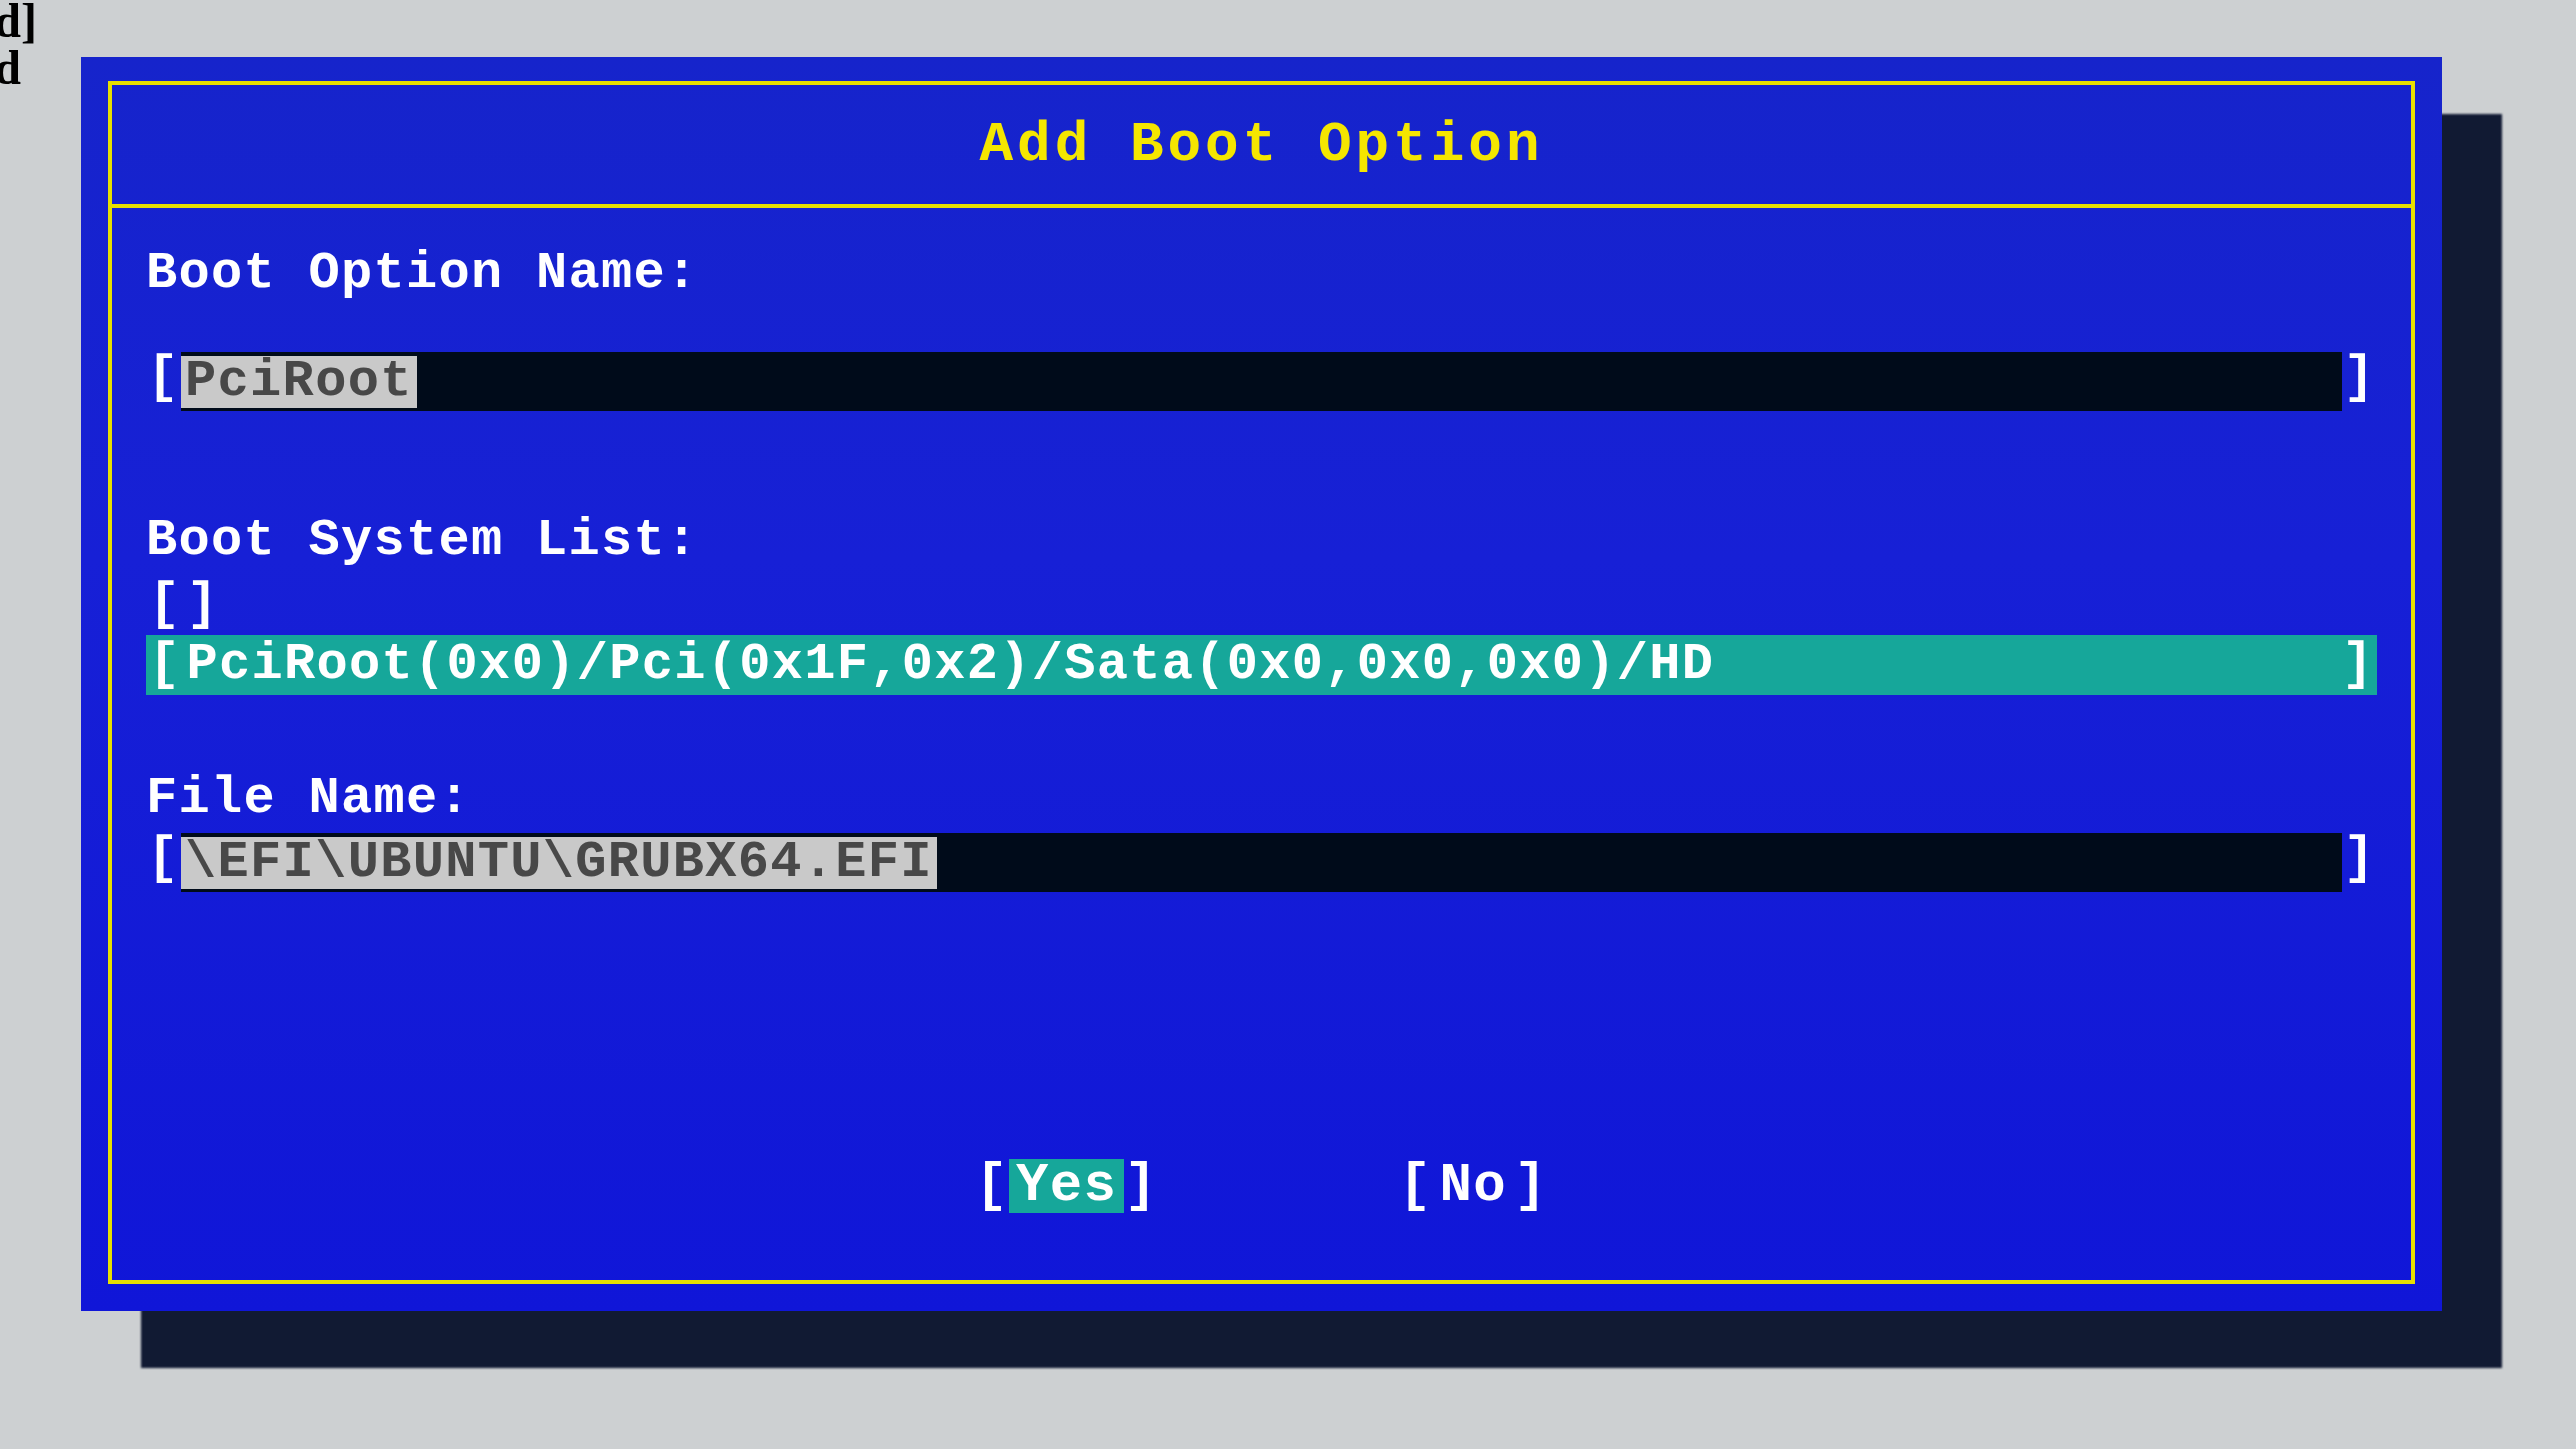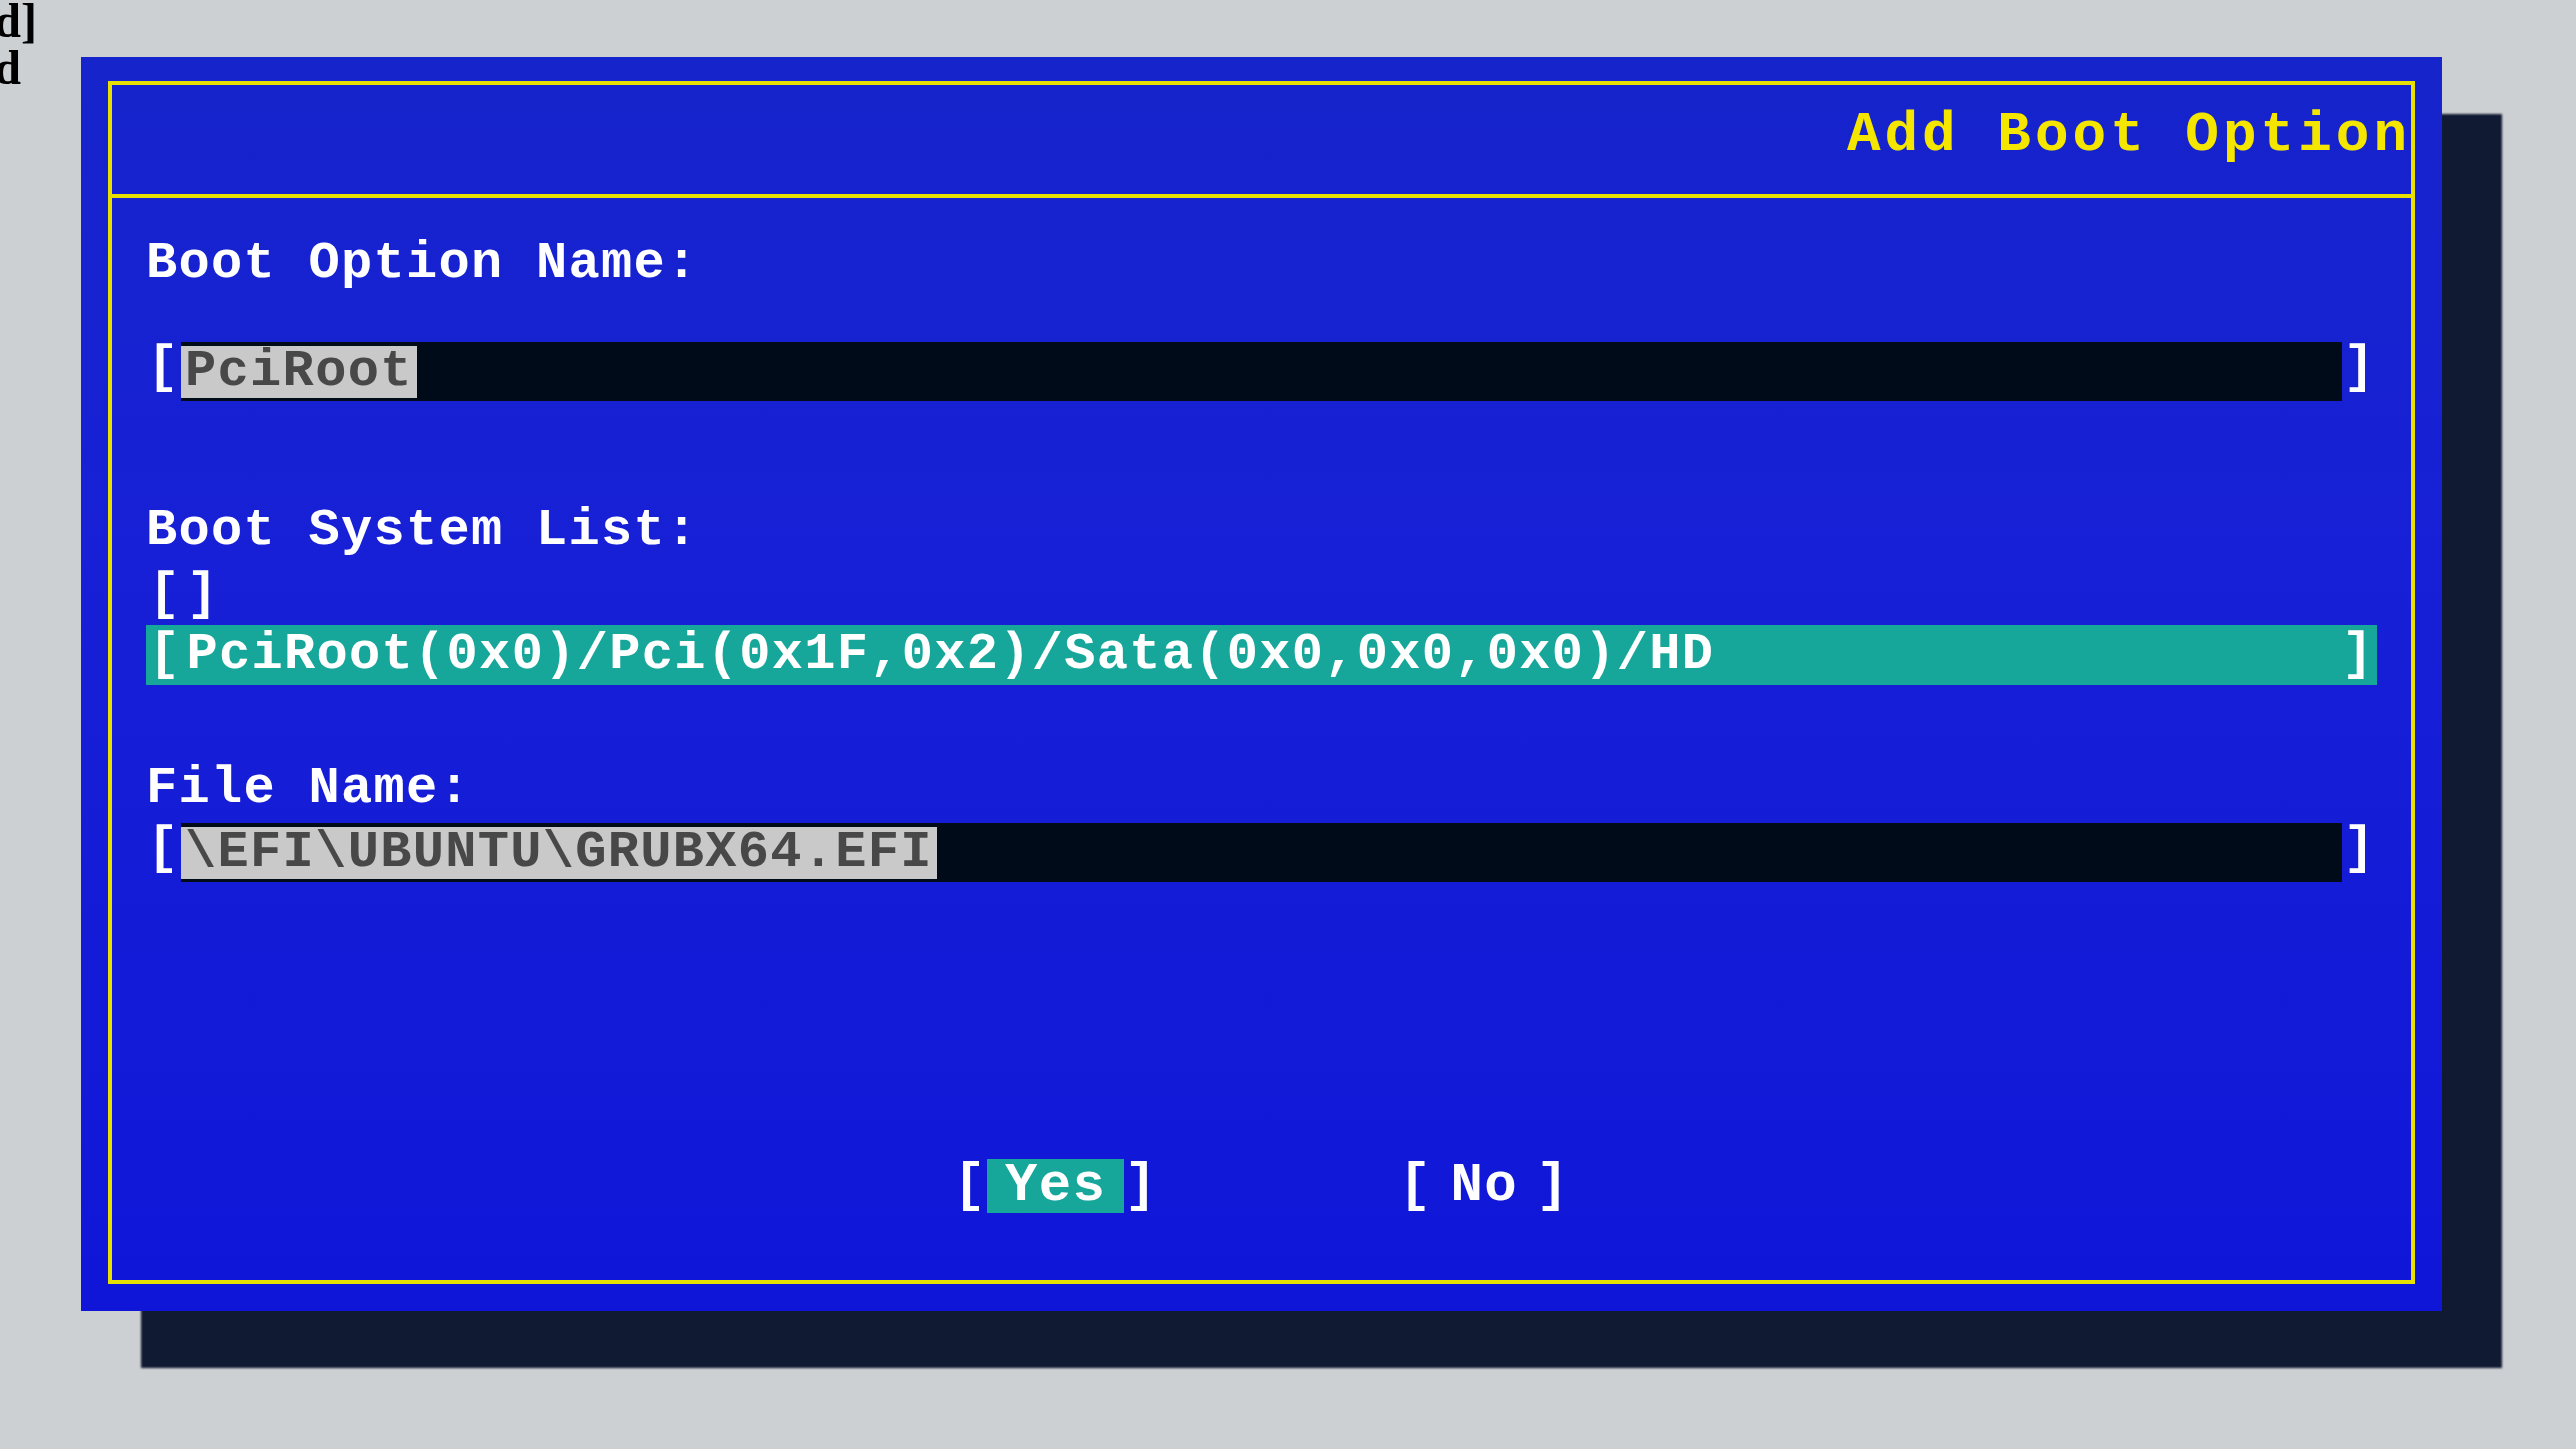--- a/index.html
+++ b/index.html
@@ -54,22 +54,22 @@
     border: 4px solid #e7e000;
     width: 100%;
     height: 100%;
     box-sizing: border-box;
     display: flex;
     flex-direction: column;
   }
 
   .titlebar {
     border-bottom: 4px solid #e7e000;
-    text-align: right;
-    padding: 18px 0 27px 0;
+    text-align: center;
+    padding: 28px 0 27px 0;
   }
 
   .title-text {
     color: #f5e600;
     font-size: 56px;
     letter-spacing: 4px;
   }
 
   .content {
     padding: 40px 34px 27px 34px;
@@ -149,21 +149,21 @@
     margin-top: auto;
     padding: 20px 0 40px 0;
     font-size: 54px;
   }
   .btn {
     color: #ffffff;
     display: inline-flex;
     align-items: center;
   }
   .btn .inner {
-    padding: 0 18px;
+    padding: 0 7px;
   }
   .btn .inner.sel {
     background: #16a79a;
     color: #ffffff;
   }
 </style>
 </head>
 <body>
 
 <div class="bg-text t1">ed]</div>

